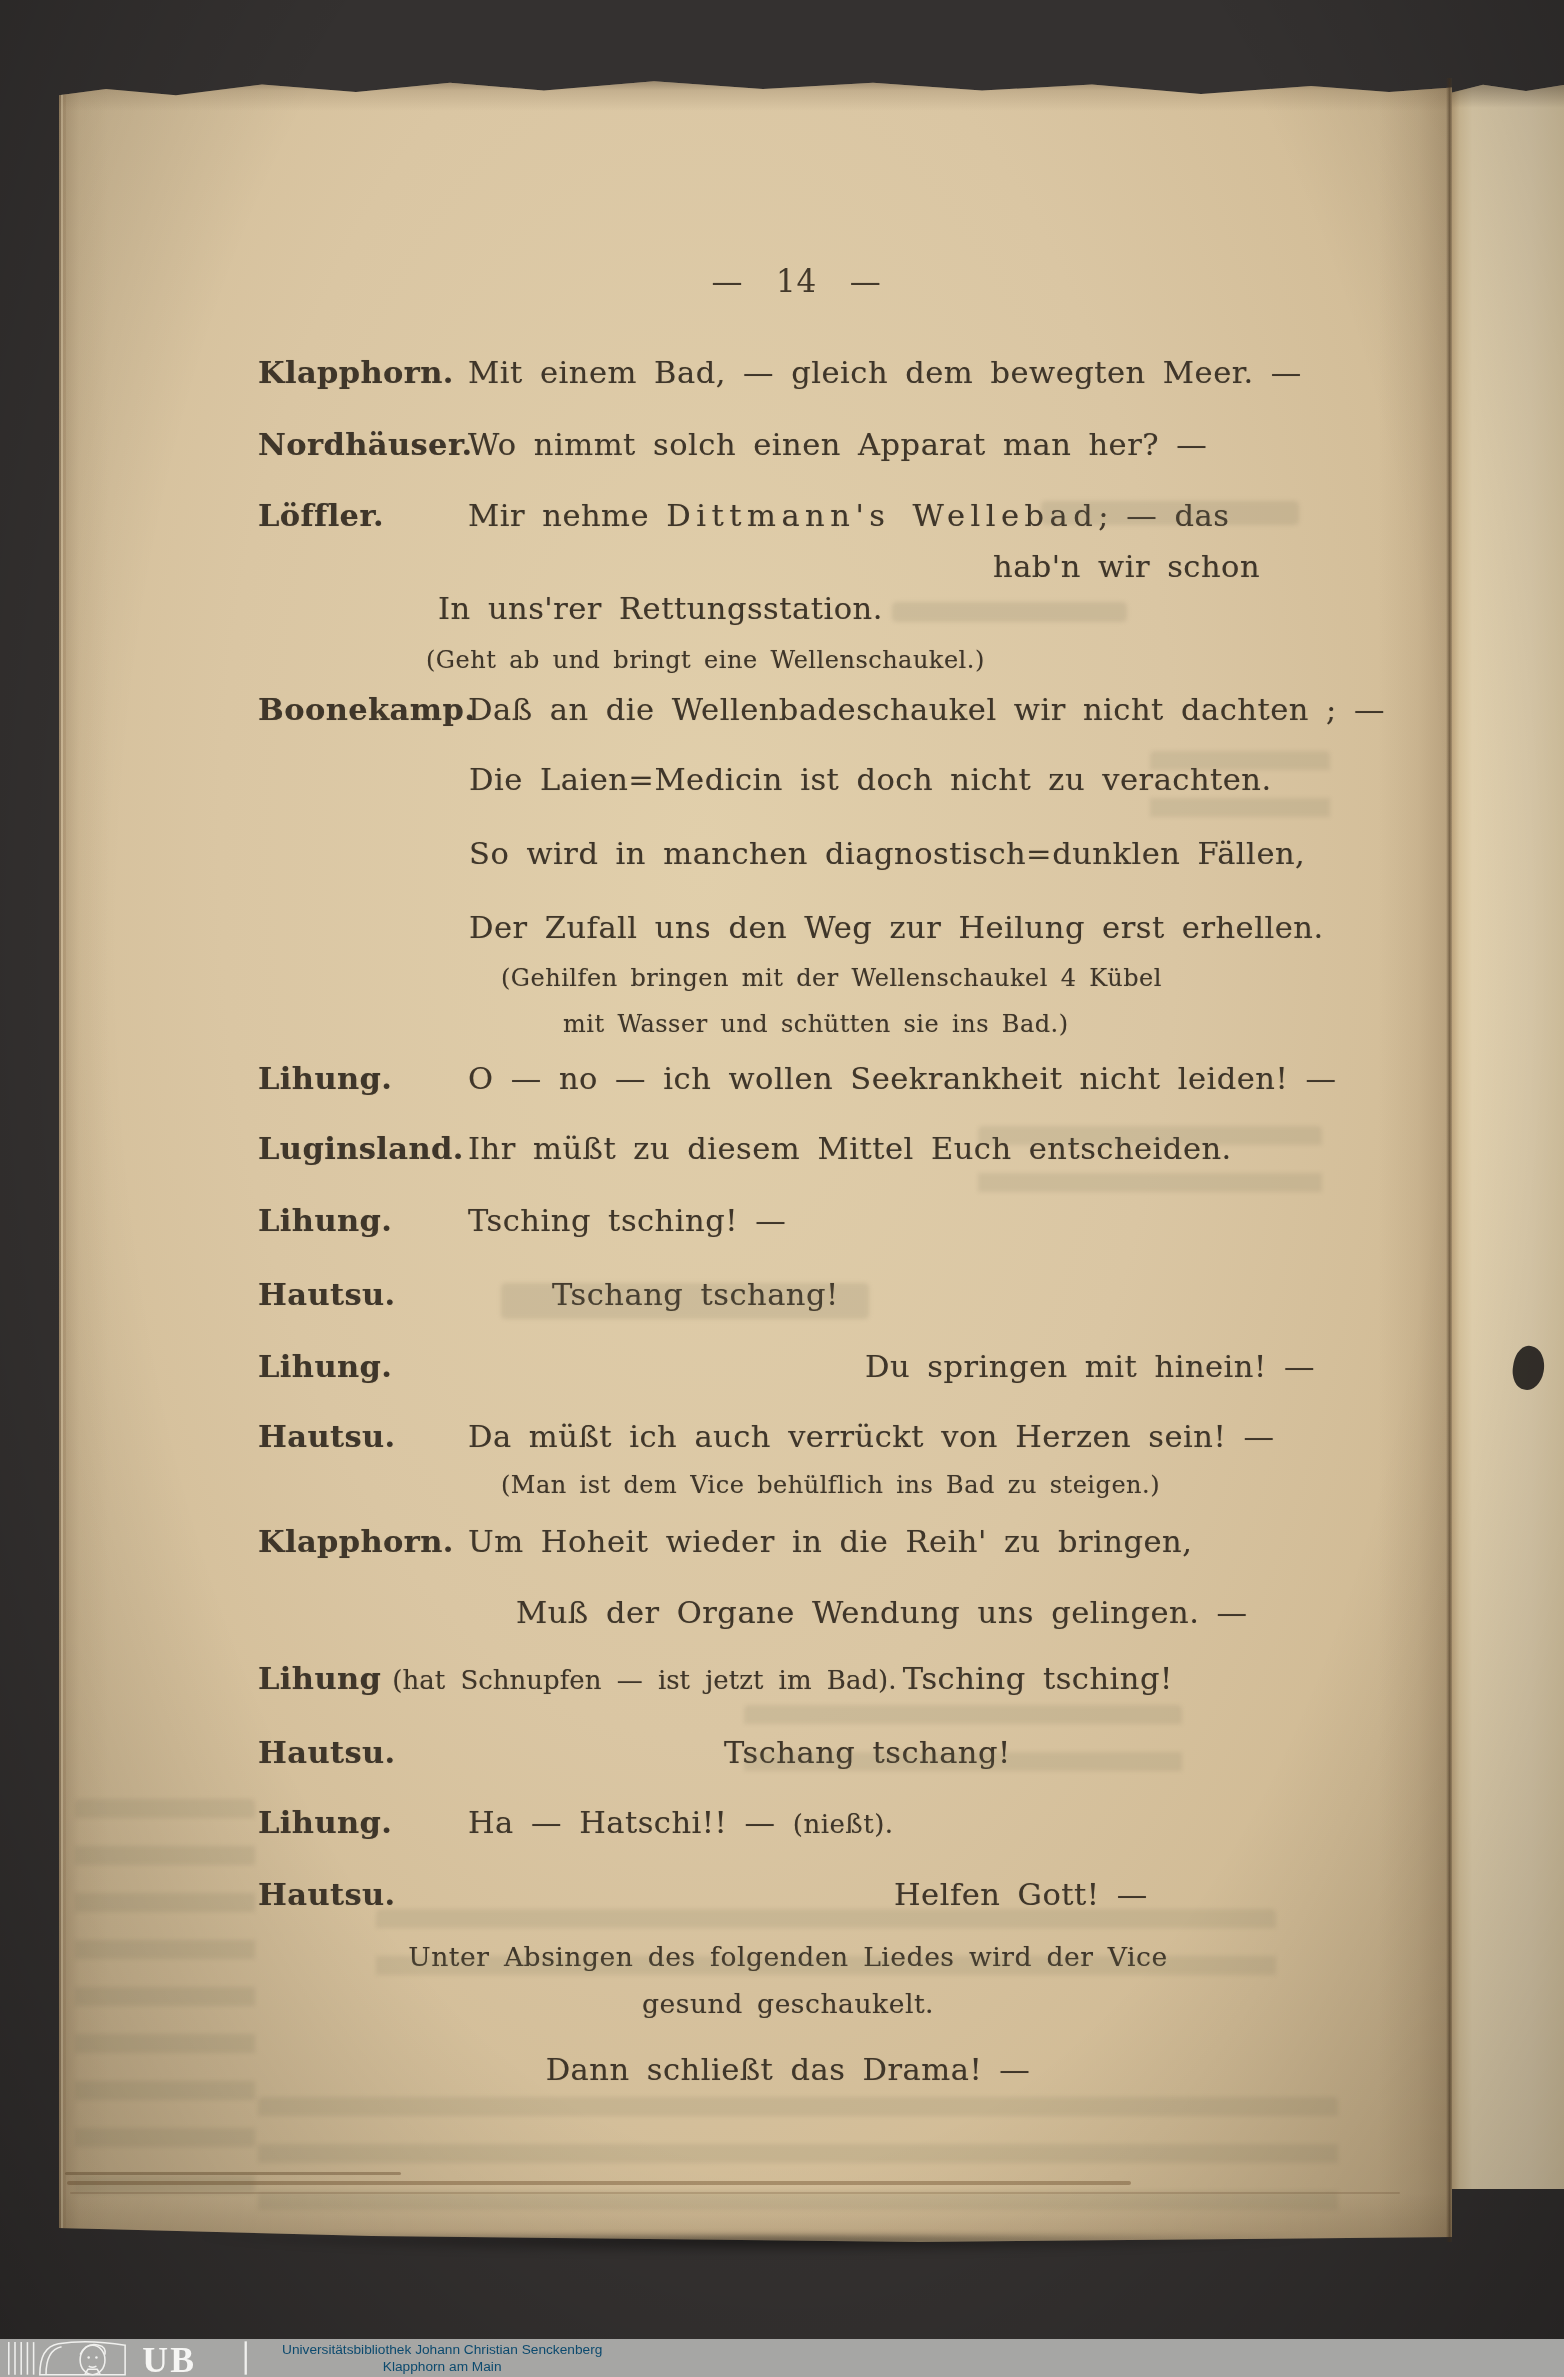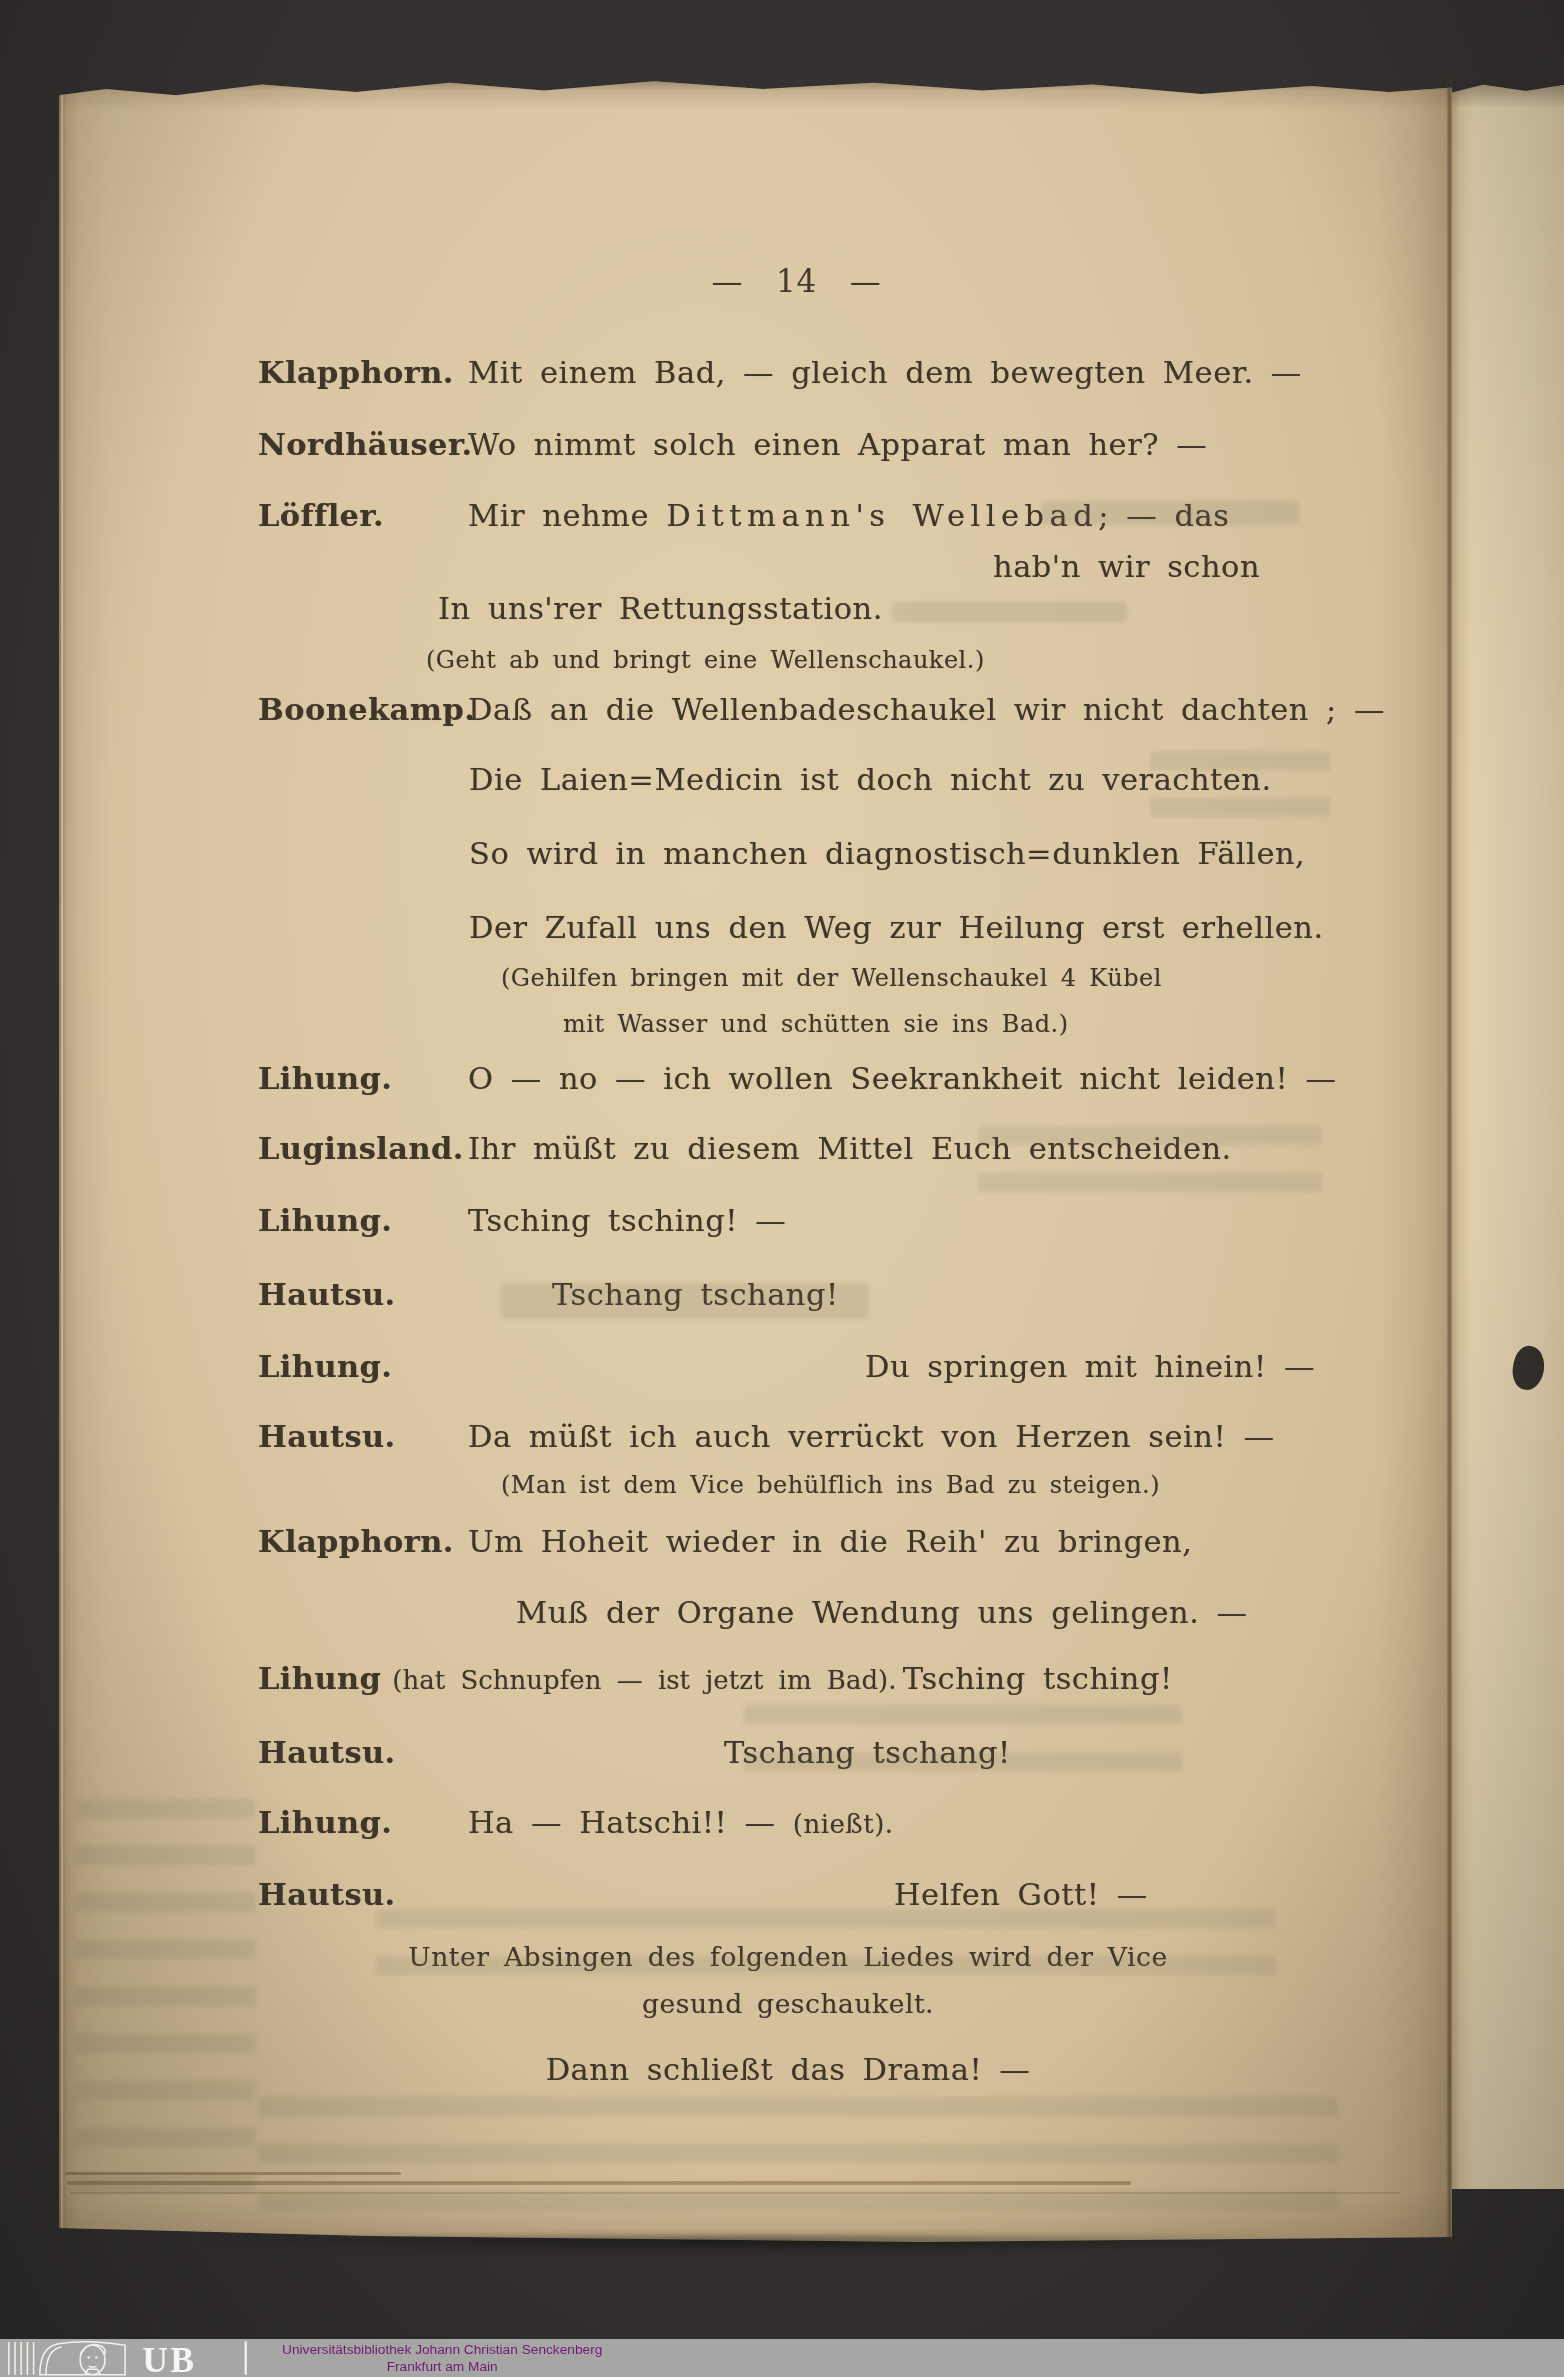--- a/index.html
+++ b/index.html
@@ -96,21 +96,21 @@
   
   .mtm2{margin-top:-1.6px;}  .mtm4{margin-top:-3.1px;}  .mtm5{margin-top:-3.9px;}
   .mtm7{margin-top:-5.5px;}  .mtm19{margin-top:-15px;} .mtm20{margin-top:-15.6px;}
   .mtm22{margin-top:-17px;} .mtm27{margin-top:-21px;} .mtm37{margin-top:-29px;}
   .mtp19{margin-top:15px;} .mtp21{margin-top:16.4px;} .mtp30{margin-top:23.5px;}
   .mtp37{margin-top:29px;}
 
   
   .wmbar{position:absolute;left:0;top:2339px;width:1565px;height:38px;
     background:var(--bar,#a6a6a4);z-index:6;text-align:center;}
-  .wmtext{position:absolute;left:282px;top:2.3px;color:#701a75;
+  .wmtext{position:absolute;left:282px;top:2.3px;color:#0c4a6e;
     font-family:"Liberation Sans",sans-serif;font-size:13.7px;line-height:17px;}
   .wmlogo{position:absolute;left:0;top:0;}
 </style>
 </head>
 <body>
 
 <div class="page">
   <div class="pagenum">—  14  —</div>
   <div class="textblock">
       <div class="row speech"><span class="name">Klapphorn.</span><span class="pre">Mit einem Bad, — gleich dem bewegten Meer. —</span></div>
@@ -177,16 +177,16 @@
       <path d="M113,35 Q118,38 123,35"></path>
       <path d="M108,46 L112,39 L124,39 L128,46"></path>
     </g>
     <circle cx="113" cy="24" r="1.6" fill="#f0f0ee"></circle>
     <circle cx="123" cy="24" r="1.6" fill="#f0f0ee"></circle>
     <text x="182" y="42" font-family="Liberation Serif, serif" font-weight="bold" font-size="46" letter-spacing="3" fill="#f6f6f4">UB</text>
     <rect x="314" y="3" width="3" height="43" fill="#f0f0ee"></rect>
   </svg>
   <div class="wmtext">
     <div>Universitätsbibliothek Johann Christian Senckenberg</div>
-    <div>Frankfurt am Main</div>
+    <div>Klapphorn am Main</div>
   </div>
 </div>
 
 
 </body></html>

